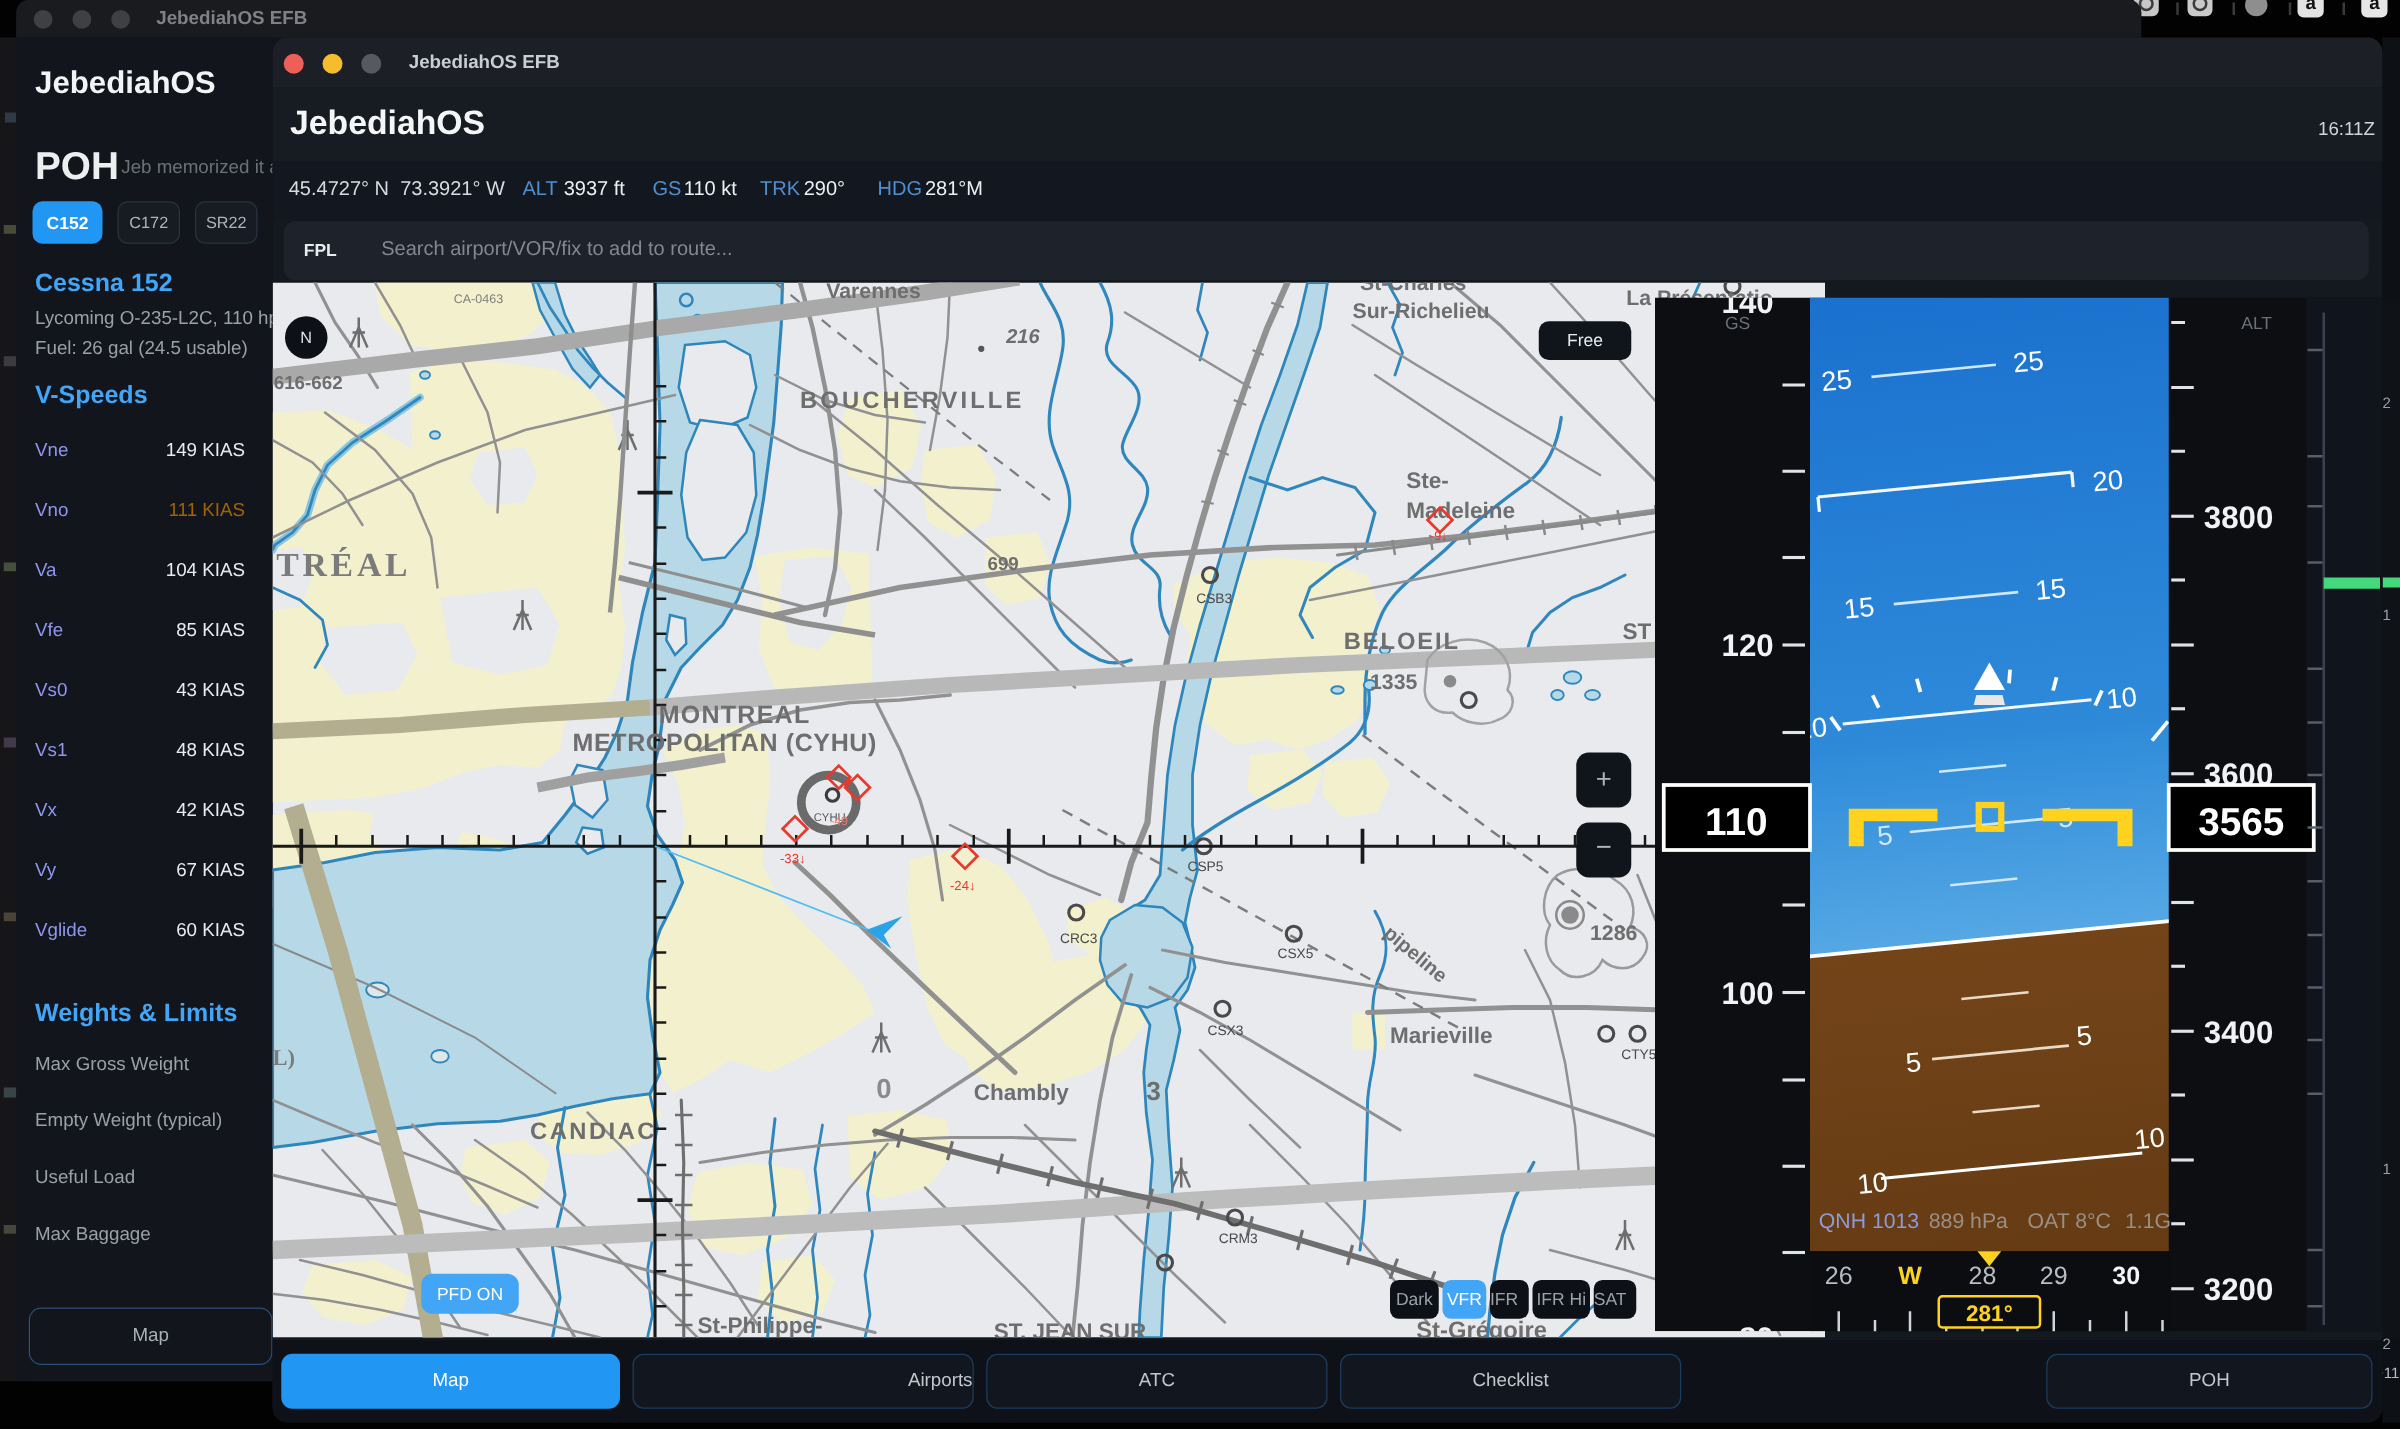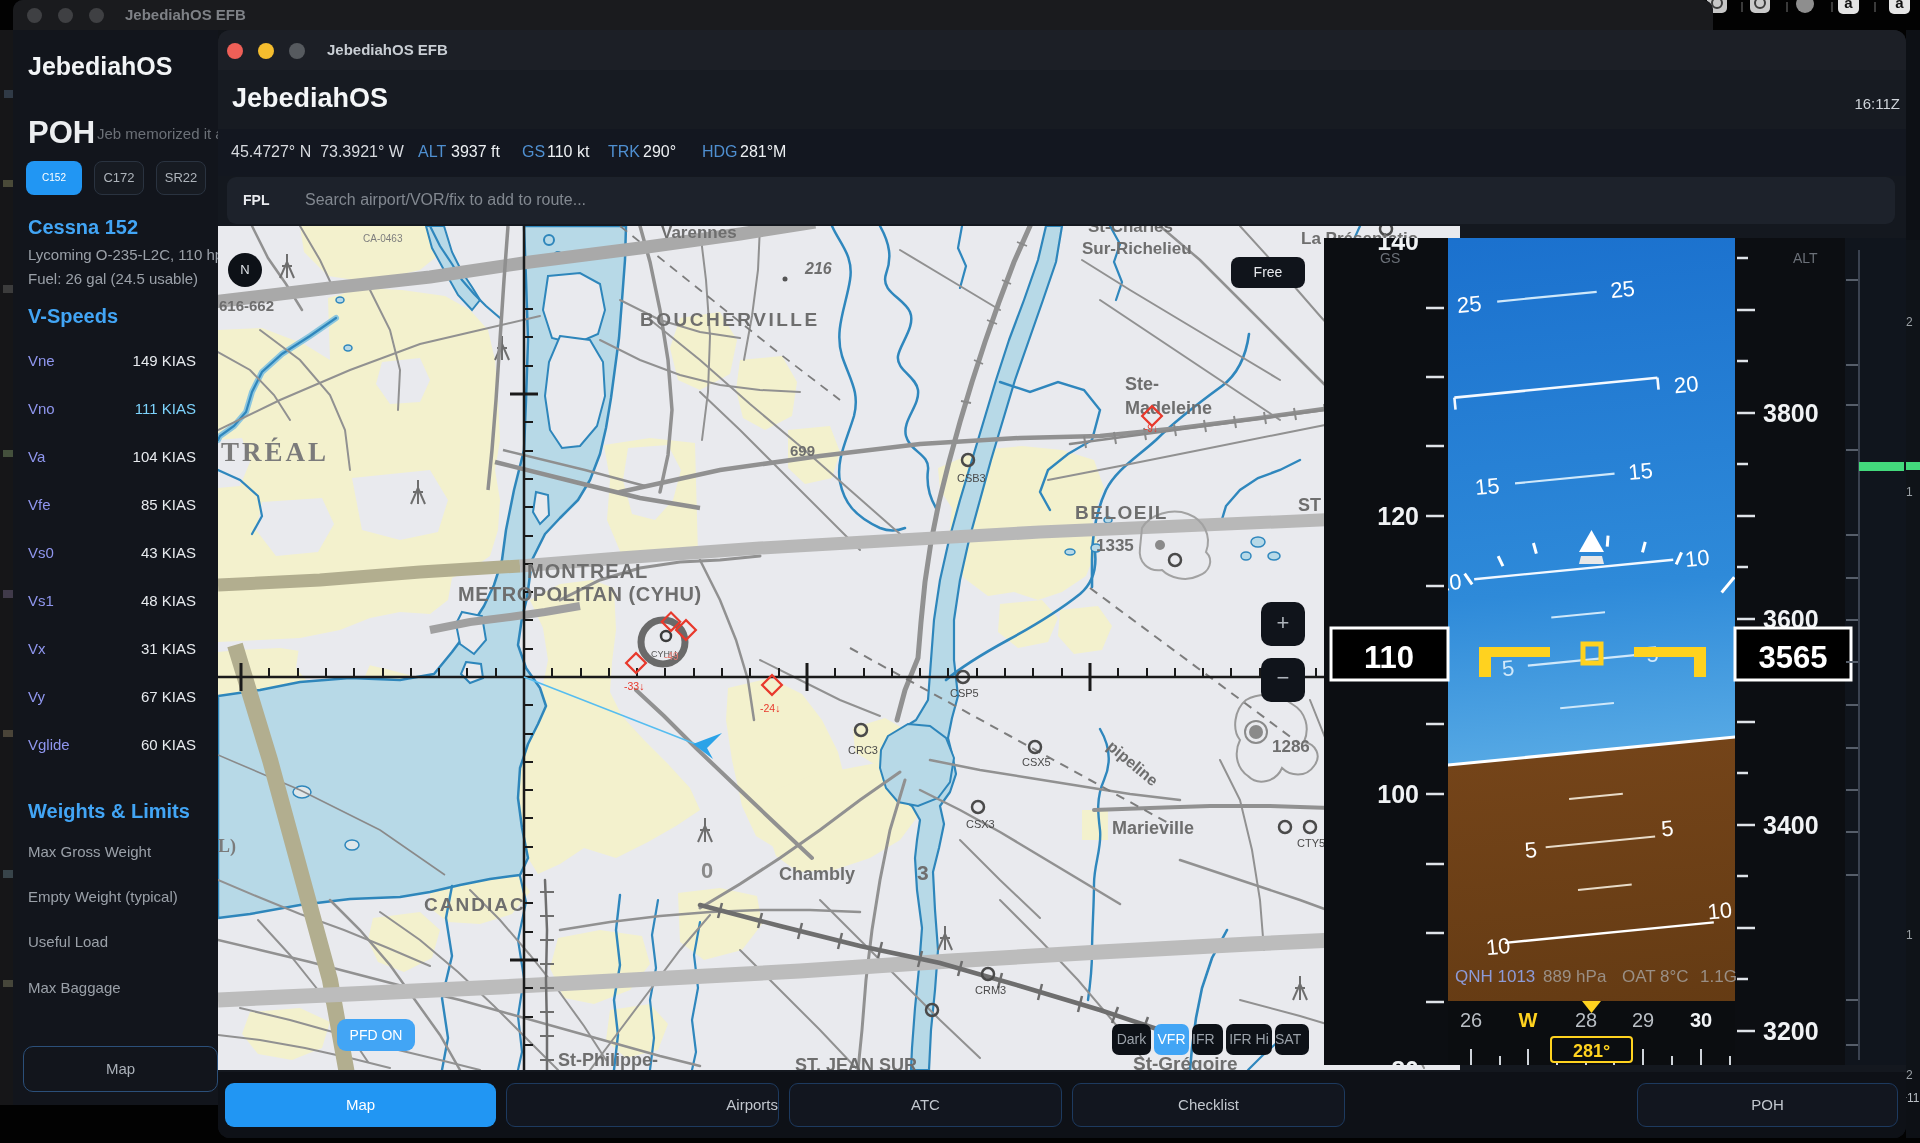--- a/index.html
+++ b/index.html
@@ -38,41 +38,41 @@
   <div class="abs" style="left:14px;top:8px;width:15px;height:15px;border-radius:8px;background:#3f4043"></div>
   <div class="abs" style="left:45px;top:8px;width:15px;height:15px;border-radius:8px;background:#3f4043"></div>
   <div class="abs" style="left:76px;top:8px;width:15px;height:15px;border-radius:8px;background:#3f4043"></div>
   <div class="abs" style="left:112px;top:6px;font-size:15px;font-weight:bold;color:#7e8186">JebediahOS EFB</div>
  </div>
 
  <div class="abs" style="left:0;top:30px;width:205px;height:1075px;background:#12151c">
   <div class="abs" style="left:15px;top:22px;font-size:25px;font-weight:bold;color:#f2f4f6">JebediahOS</div>
   <div class="abs" style="left:15px;top:85px;font-size:31px;font-weight:bold;color:#eceef0">POH</div>
   <div class="abs" style="left:84px;top:95px;font-size:15px;color:#6b7077;white-space:nowrap">Jeb memorized it and</div>
-  <div class="abs" style="left:13px;top:131px;width:56px;height:34px;background:#2196f3;border-radius:8px;color:#fff;font-size:10px;font-weight:normal;text-align:center;line-height:34px">C152</div>
+  <div class="abs" style="left:13px;top:131px;width:56px;height:34px;background:#2196f3;border-radius:8px;color:#fff;font-size:14px;font-weight:bold;text-align:center;line-height:34px">C152</div>
   <div class="abs" style="left:81px;top:131px;width:50px;height:34px;background:#171b22;border:1px solid #2a3340;border-radius:8px;color:#aeb4bb;font-size:13px;text-align:center;line-height:32px">C172</div>
   <div class="abs" style="left:143px;top:131px;width:50px;height:34px;background:#171b22;border:1px solid #2a3340;border-radius:8px;color:#aeb4bb;font-size:13px;text-align:center;line-height:32px">SR22</div>
   <div class="abs" style="left:15px;top:186px;font-size:20px;font-weight:bold;color:#42a5f5">Cessna 152</div>
   <div class="abs" style="left:15px;top:216px;font-size:15px;color:#9aa0a8;white-space:nowrap">Lycoming O-235-L2C, 110&nbsp;hp</div>
   <div class="abs" style="left:15px;top:240px;font-size:15px;color:#9aa0a8;white-space:nowrap">Fuel: 26 gal (24.5 usable)</div>
   <div class="abs" style="left:15px;top:275px;font-size:20px;font-weight:bold;color:#42a5f5">V-Speeds</div>
   <div class="abs" style="left:15px;top:322px;font-size:15px;color:#8f96ee">Vne</div>
   <div class="abs" style="right:22px;top:322px;font-size:15px;color:#e7eaee;text-align:right">149 KIAS</div>
   <div class="abs" style="left:15px;top:370px;font-size:15px;color:#8f96ee">Vno</div>
-  <div class="abs" style="right:22px;top:370px;font-size:15px;color:#7dd3fc;text-align:right">111 KIAS</div>
+  <div class="abs" style="right:22px;top:370px;font-size:15px;color:#a16207;text-align:right">111 KIAS</div>
   <div class="abs" style="left:15px;top:418px;font-size:15px;color:#8f96ee">Va</div>
   <div class="abs" style="right:22px;top:418px;font-size:15px;color:#e7eaee;text-align:right">104 KIAS</div>
   <div class="abs" style="left:15px;top:466px;font-size:15px;color:#8f96ee">Vfe</div>
   <div class="abs" style="right:22px;top:466px;font-size:15px;color:#e7eaee;text-align:right">85 KIAS</div>
   <div class="abs" style="left:15px;top:514px;font-size:15px;color:#8f96ee">Vs0</div>
   <div class="abs" style="right:22px;top:514px;font-size:15px;color:#e7eaee;text-align:right">43 KIAS</div>
   <div class="abs" style="left:15px;top:562px;font-size:15px;color:#8f96ee">Vs1</div>
   <div class="abs" style="right:22px;top:562px;font-size:15px;color:#e7eaee;text-align:right">48 KIAS</div>
   <div class="abs" style="left:15px;top:610px;font-size:15px;color:#8f96ee">Vx</div>
-  <div class="abs" style="right:22px;top:610px;font-size:15px;color:#e7eaee;text-align:right">31 KIAS</div>
+  <div class="abs" style="right:22px;top:610px;font-size:15px;color:#e7eaee;text-align:right">42 KIAS</div>
   <div class="abs" style="left:15px;top:658px;font-size:15px;color:#8f96ee">Vy</div>
   <div class="abs" style="right:22px;top:658px;font-size:15px;color:#e7eaee;text-align:right">67 KIAS</div>
   <div class="abs" style="left:15px;top:706px;font-size:15px;color:#8f96ee">Vglide</div>
   <div class="abs" style="right:22px;top:706px;font-size:15px;color:#e7eaee;text-align:right">60 KIAS</div>
   <div class="abs" style="left:15px;top:770px;font-size:20px;font-weight:bold;color:#42a5f5">Weights &amp; Limits</div>
   <div class="abs" style="left:15px;top:813px;font-size:15px;color:#9aa0a8;white-space:nowrap">Max Gross Weight</div>
   <div class="abs" style="left:15px;top:858px;font-size:15px;color:#9aa0a8;white-space:nowrap">Empty Weight (typical)</div>
   <div class="abs" style="left:15px;top:903px;font-size:15px;color:#9aa0a8;white-space:nowrap">Useful Load</div>
   <div class="abs" style="left:15px;top:949px;font-size:15px;color:#9aa0a8;white-space:nowrap">Max Baggage</div>
   <div class="abs" style="left:10px;top:1016px;width:195px;height:46px;border:1px solid #2b4f79;border-radius:10px;color:#aab0b8;font-size:15px;text-align:center;line-height:44px">Map</div>

